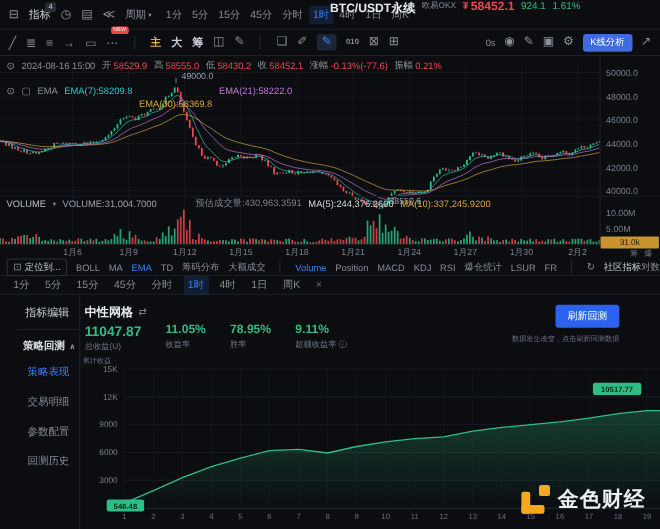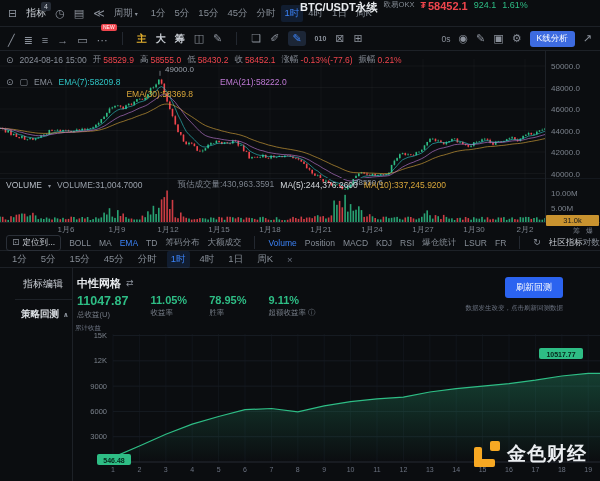--- a/index.html
+++ b/index.html
@@ -810,21 +810,21 @@
         </span>
       </span>
   </div>
   <div class="info-row" style="top:14px">
     <span class="ico sm">⊙</span>
     <span class="ico sm">▢</span>
     <span class="lbl">EMA</span>
     <span id="ema-fields" class="row" style="gap:6px">
         <span style="color: rgb(47, 196, 196);">EMA(7):58209.8</span>
         <span style="color: rgb(216, 166, 58); margin-top: 24px;">EMA(30):58369.8</span>
-        <span style="color: rgb(192, 122, 214); margin-left: 21px;">EMA(21):58222.0</span>
+        <span style="color: rgb(192, 122, 214);">EMA(21):58222.0</span>
       </span>
   </div>
   <div class="info-row" style="top:128px">
     <span style="font-size:8.5px;color:#b9bfc7">VOLUME</span>
     <span style="font-size:6px;color:#8b919b">▾</span>
     <span id="vol-fields" class="row" style="gap:6px">
         <span style="color: rgb(154, 161, 171);">VOLUME:31,004.7000</span>
         <span style="color: rgb(123, 130, 140); margin-left: 29px;">预估成交量:430,963.3591</span>
         <span style="color: rgb(214, 218, 222);">MA(5):244,376.2600</span>
         <span style="color: rgb(216, 166, 58);">MA(10):337,245.9200</span>
@@ -880,20 +880,26 @@
     <span class="tf-item" style="color: rgb(107, 114, 128);">×</span>
   </div>
 
 <div class="abs" id="bottom">
   <div id="sidebar">
     <div id="sb-header">指标编辑</div>
     <div id="sb-group" class="row" style="gap:4px">
       <span>策略回测</span>
       <span style="font-size:7px;color:#8b919b">∧</span>
     </div>
+    <div id="sb-items">
+        <div class="sb-item active">策略表现</div>
+        <div class="sb-item">交易明细</div>
+        <div class="sb-item">参数配置</div>
+        <div class="sb-item">回测历史</div>
+      </div>
   </div>
   <div id="bt-title">
     <span class="t">中性网格</span>
     <span class="ico sm">⇄</span>
   </div>
   <div id="bt-stats">
       <div class="stat">
         <div class="v big">11047.87</div>
         <div class="l">总收益(U)</div>
       </div>

